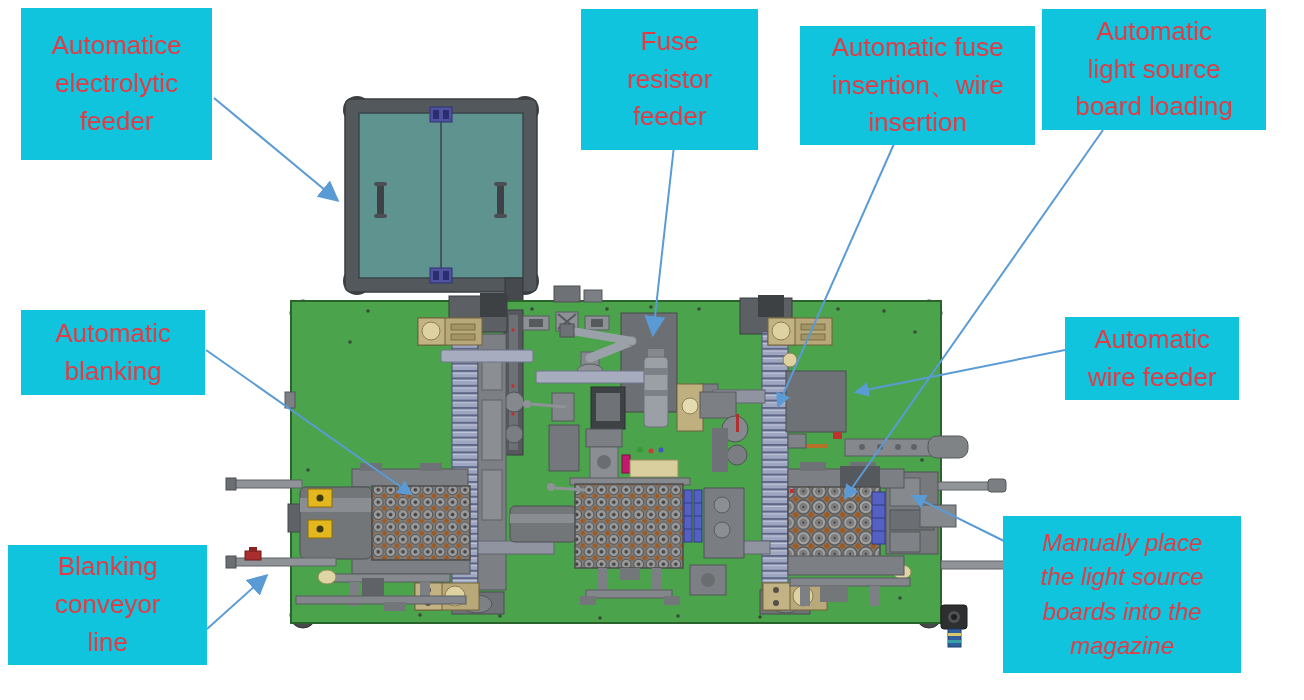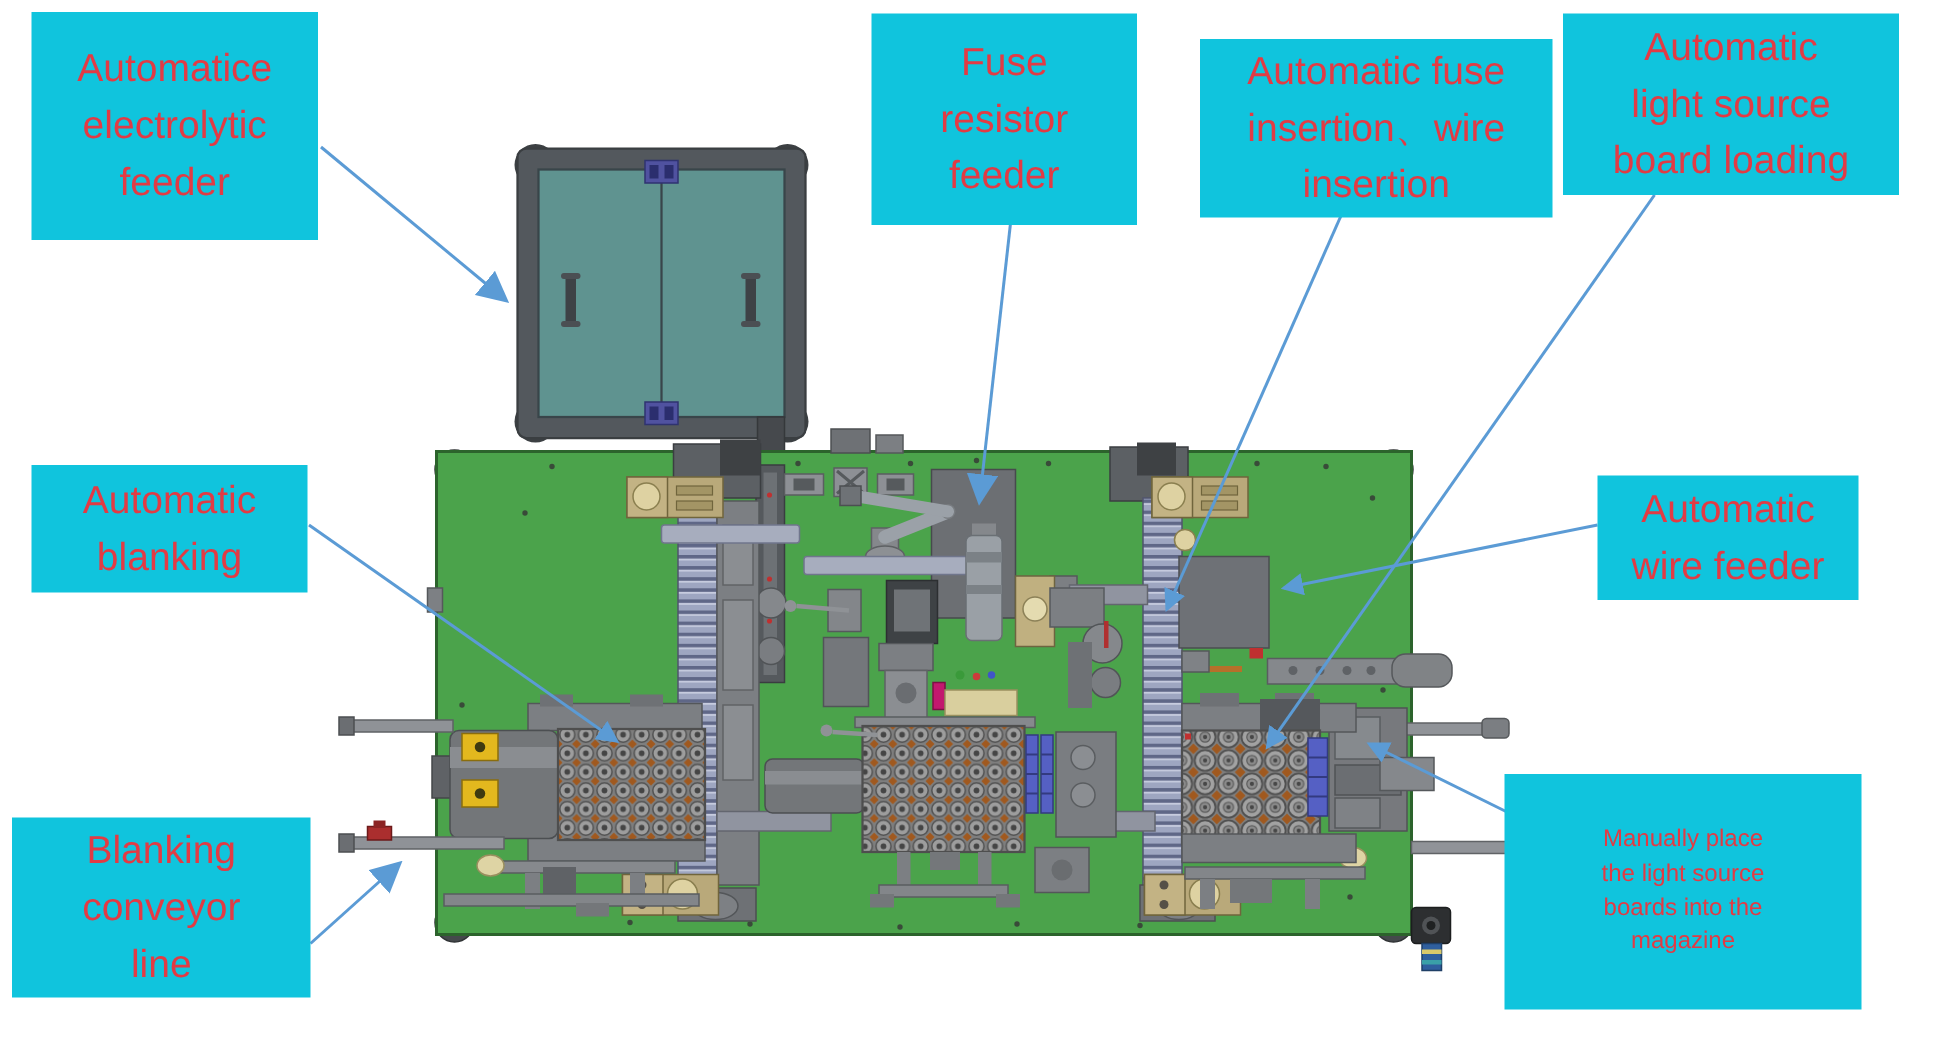--- a/index.html
+++ b/index.html
@@ -7,21 +7,21 @@
   #canvas { position:relative; width:1304px; height:700px; background:#ffffff; }
   svg.scene { position:absolute; left:0; top:0; width:1304px; height:700px; }
   .label {
     position:absolute;
     background:var(--c-label-background,#12c3dc);
     color:var(--c-label-text,#e23b44);
     display:flex; align-items:center; justify-content:center;
     text-align:center; white-space:pre-line;
     font-size:26px; line-height:1.45; font-weight:400;
   }
-  .label.small { font-size:16px; line-height:1.42; }
+  .label.small { font-size:24px; line-height:1.42;font-style:italic; }
   .arrow-line { stroke:var(--c-arrow,#5b9bd5); stroke-width:2; fill:none; }
   .arrow-head { fill:var(--c-arrow,#5b9bd5); }
 </style>
 </head>
 <body>
 
 <div id="canvas">
 
   <svg class="scene" viewBox="0 0 1304 700">
     <defs>

